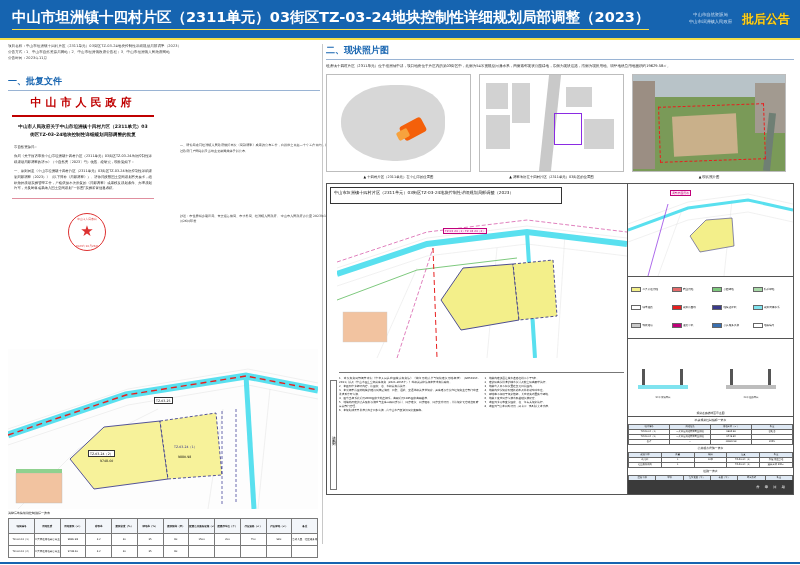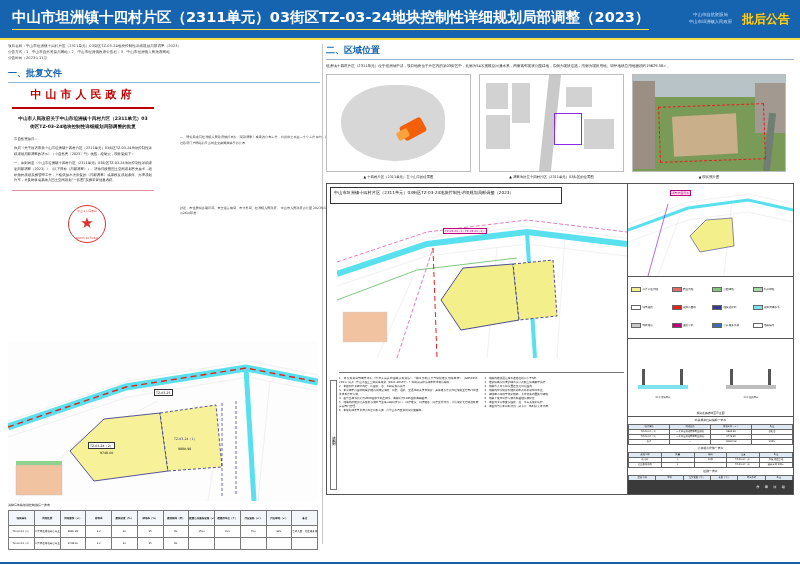--- a/index.html
+++ b/index.html
@@ -252,21 +252,21 @@
   <div class="header-underline"></div>
 
   <div class="v-divider"></div>
 
   <div class="col-left">
 
     <div class="meta-line">项目名称：中山市坦洲镇十四村片区（2311单元）03街区TZ-03-24地块控制性详细规划局部调整（2023）</div>
     <div class="meta-line">公告方式：1、中山市自然资源局网站；2、中山市坦洲镇政府公告栏；3、中山市坦洲镇人民政府网站</div>
     <div class="meta-line">公告时间：2023年11月</div>
 
-    <div class="sec-head" style="margin-top:6px;">一、批复文件</div>
+    <div class="sec-head" style="margin-top:14px;">一、批复文件</div>
 
     <div style="position:relative;height:252px;">
 
       <div class="doc-box">
         <div class="doc-title">中山市人民政府</div>
         <div class="doc-redline"></div>
         <div class="doc-h">中山市人民政府关于中山市坦洲镇十四村片区（2311单元）03街区TZ-03-24地块控制性详细规划局部调整的批复</div>
         <div class="doc-p">市自然资源局：</div>
         <div class="doc-p">你局《关于报请审批中山市坦洲镇十四村片区（2311单元）03街区TZ-03-24地块控制性详细规划局部调整的请示》（中自然资〔2023〕号）收悉。经研究，现批复如下：</div>
         <div class="doc-p">一、原则同意《中山市坦洲镇十四村片区（2311单元）03街区TZ-03-24地块控制性详细规划局部调整（2023）》（以下简称《局部调整》）。请你局按照国土空间规划有关要求，组织做好规划实施管理工作，严格依据本次批复的《局部调整》成果核发规划条件、办理规划许可，并及时将成果纳入国土空间规划“一张图”实施监督信息系统。</div>
@@ -364,21 +364,21 @@
             <td></td>
             <td></td>
             <td> </td>
           </tr>
         </tbody>
     </table>
   </div>
 
   <div class="col-right">
 
-    <div class="sec-head">二、区域位置</div>
+    <div class="sec-head">二、现状照片图</div>
     <div class="body-text">坦洲镇十四村片区（2311单元）位于坦洲镇中部，项目地块位于片区内的第03街区中，北侧为54米宽规划河涌水系，西侧紧邻现状公园绿地，东侧为现状道路，南侧为现状用地。调整地块总用地面积约19629.58㎡。</div>
 
     <div class="photo-row">
       <div class="photo-cell">
         <div class="ph p1">
           <div class="city"></div>
           <div class="hotspot"></div>
           <div class="hotspot2"></div>
         </div>
         <div class="ph-cap">▲ 十四村片区（2311单元）在中山市的位置图</div>

